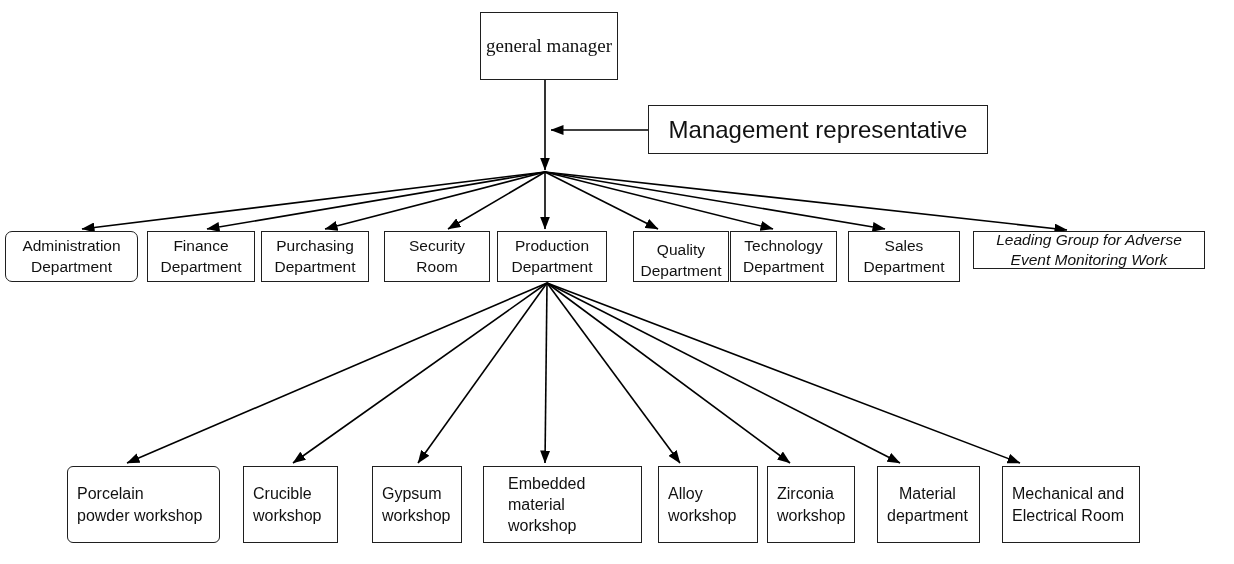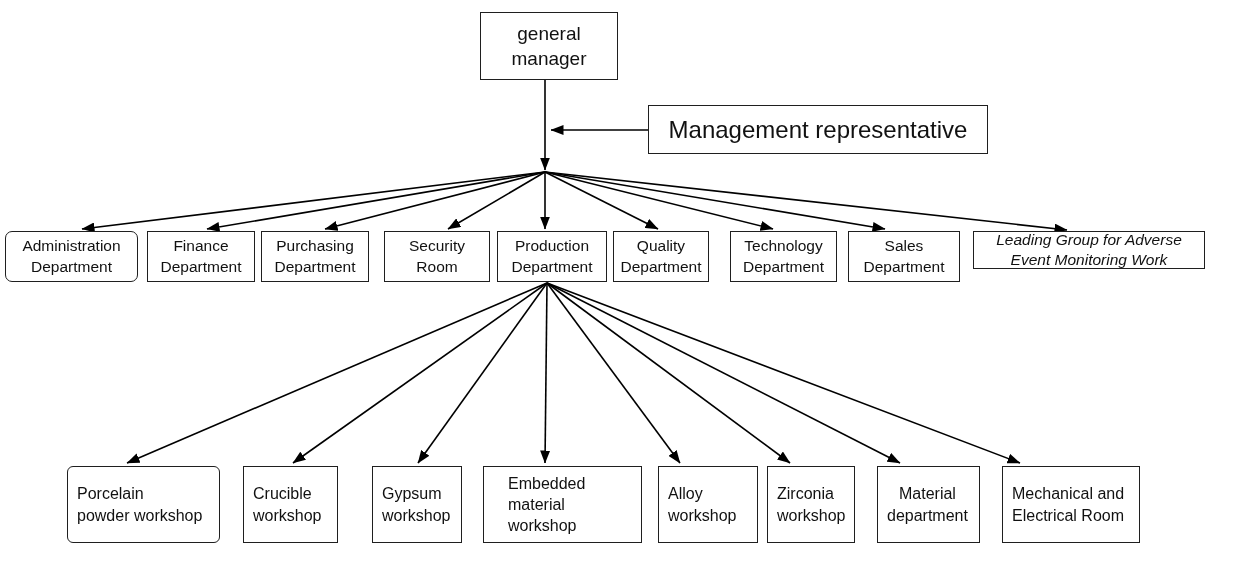--- a/index.html
+++ b/index.html
@@ -78,21 +78,21 @@
     <line x1="547" y1="283" x2="127" y2="463" stroke="#000" stroke-width="1.6" marker-end="url(#arrow)"></line>
     <line x1="547" y1="283" x2="293" y2="463" stroke="#000" stroke-width="1.6" marker-end="url(#arrow)"></line>
     <line x1="547" y1="283" x2="418" y2="463" stroke="#000" stroke-width="1.6" marker-end="url(#arrow)"></line>
     <line x1="547" y1="283" x2="545" y2="463" stroke="#000" stroke-width="1.6" marker-end="url(#arrow)"></line>
     <line x1="547" y1="283" x2="680" y2="463" stroke="#000" stroke-width="1.6" marker-end="url(#arrow)"></line>
     <line x1="547" y1="283" x2="790" y2="463" stroke="#000" stroke-width="1.6" marker-end="url(#arrow)"></line>
     <line x1="547" y1="283" x2="900" y2="463" stroke="#000" stroke-width="1.6" marker-end="url(#arrow)"></line>
     <line x1="547" y1="283" x2="1020" y2="463" stroke="#000" stroke-width="1.6" marker-end="url(#arrow)"></line>
   </svg>
 
-  <div class="node f-root" style="left:480px; top:12px; width:138px; height:68px;">
+  <div class="node f-root" style="left:480px; top:12px; width:138px; height:68px;font-family:Liberation Serif, serif;">
     <span class="node-label">general manager</span>
   </div>
 
   <div class="node f-staff" style="left:648px; top:105px; width:340px; height:49px;">
     <span class="node-label">Management representative</span>
   </div>
 
   <div class="node f-dept" style="left:5px; top:231px; width:133px; height:51px;border-radius:7px;">
     <span class="node-label">Administration
 Department</span>
@@ -106,21 +106,21 @@
 Department</span>
   </div>
   <div class="node f-dept" style="left:384px; top:231px; width:106px; height:51px;">
     <span class="node-label">Security
 Room</span>
   </div>
   <div class="node f-dept" style="left:497px; top:231px; width:110px; height:51px;">
     <span class="node-label">Production
 Department</span>
   </div>
-  <div class="node f-dept" style="left:613px; top:231px; width:96px; height:51px;">
+  <div class="node f-dept" style="left:633px; top:231px; width:96px; height:51px;align-items:flex-end;">
     <span class="node-label">Quality
 Department</span>
   </div>
   <div class="node f-dept" style="left:730px; top:231px; width:107px; height:51px;">
     <span class="node-label">Technology
 Department</span>
   </div>
   <div class="node f-dept" style="left:848px; top:231px; width:112px; height:51px;">
     <span class="node-label">Sales
 Department</span>

